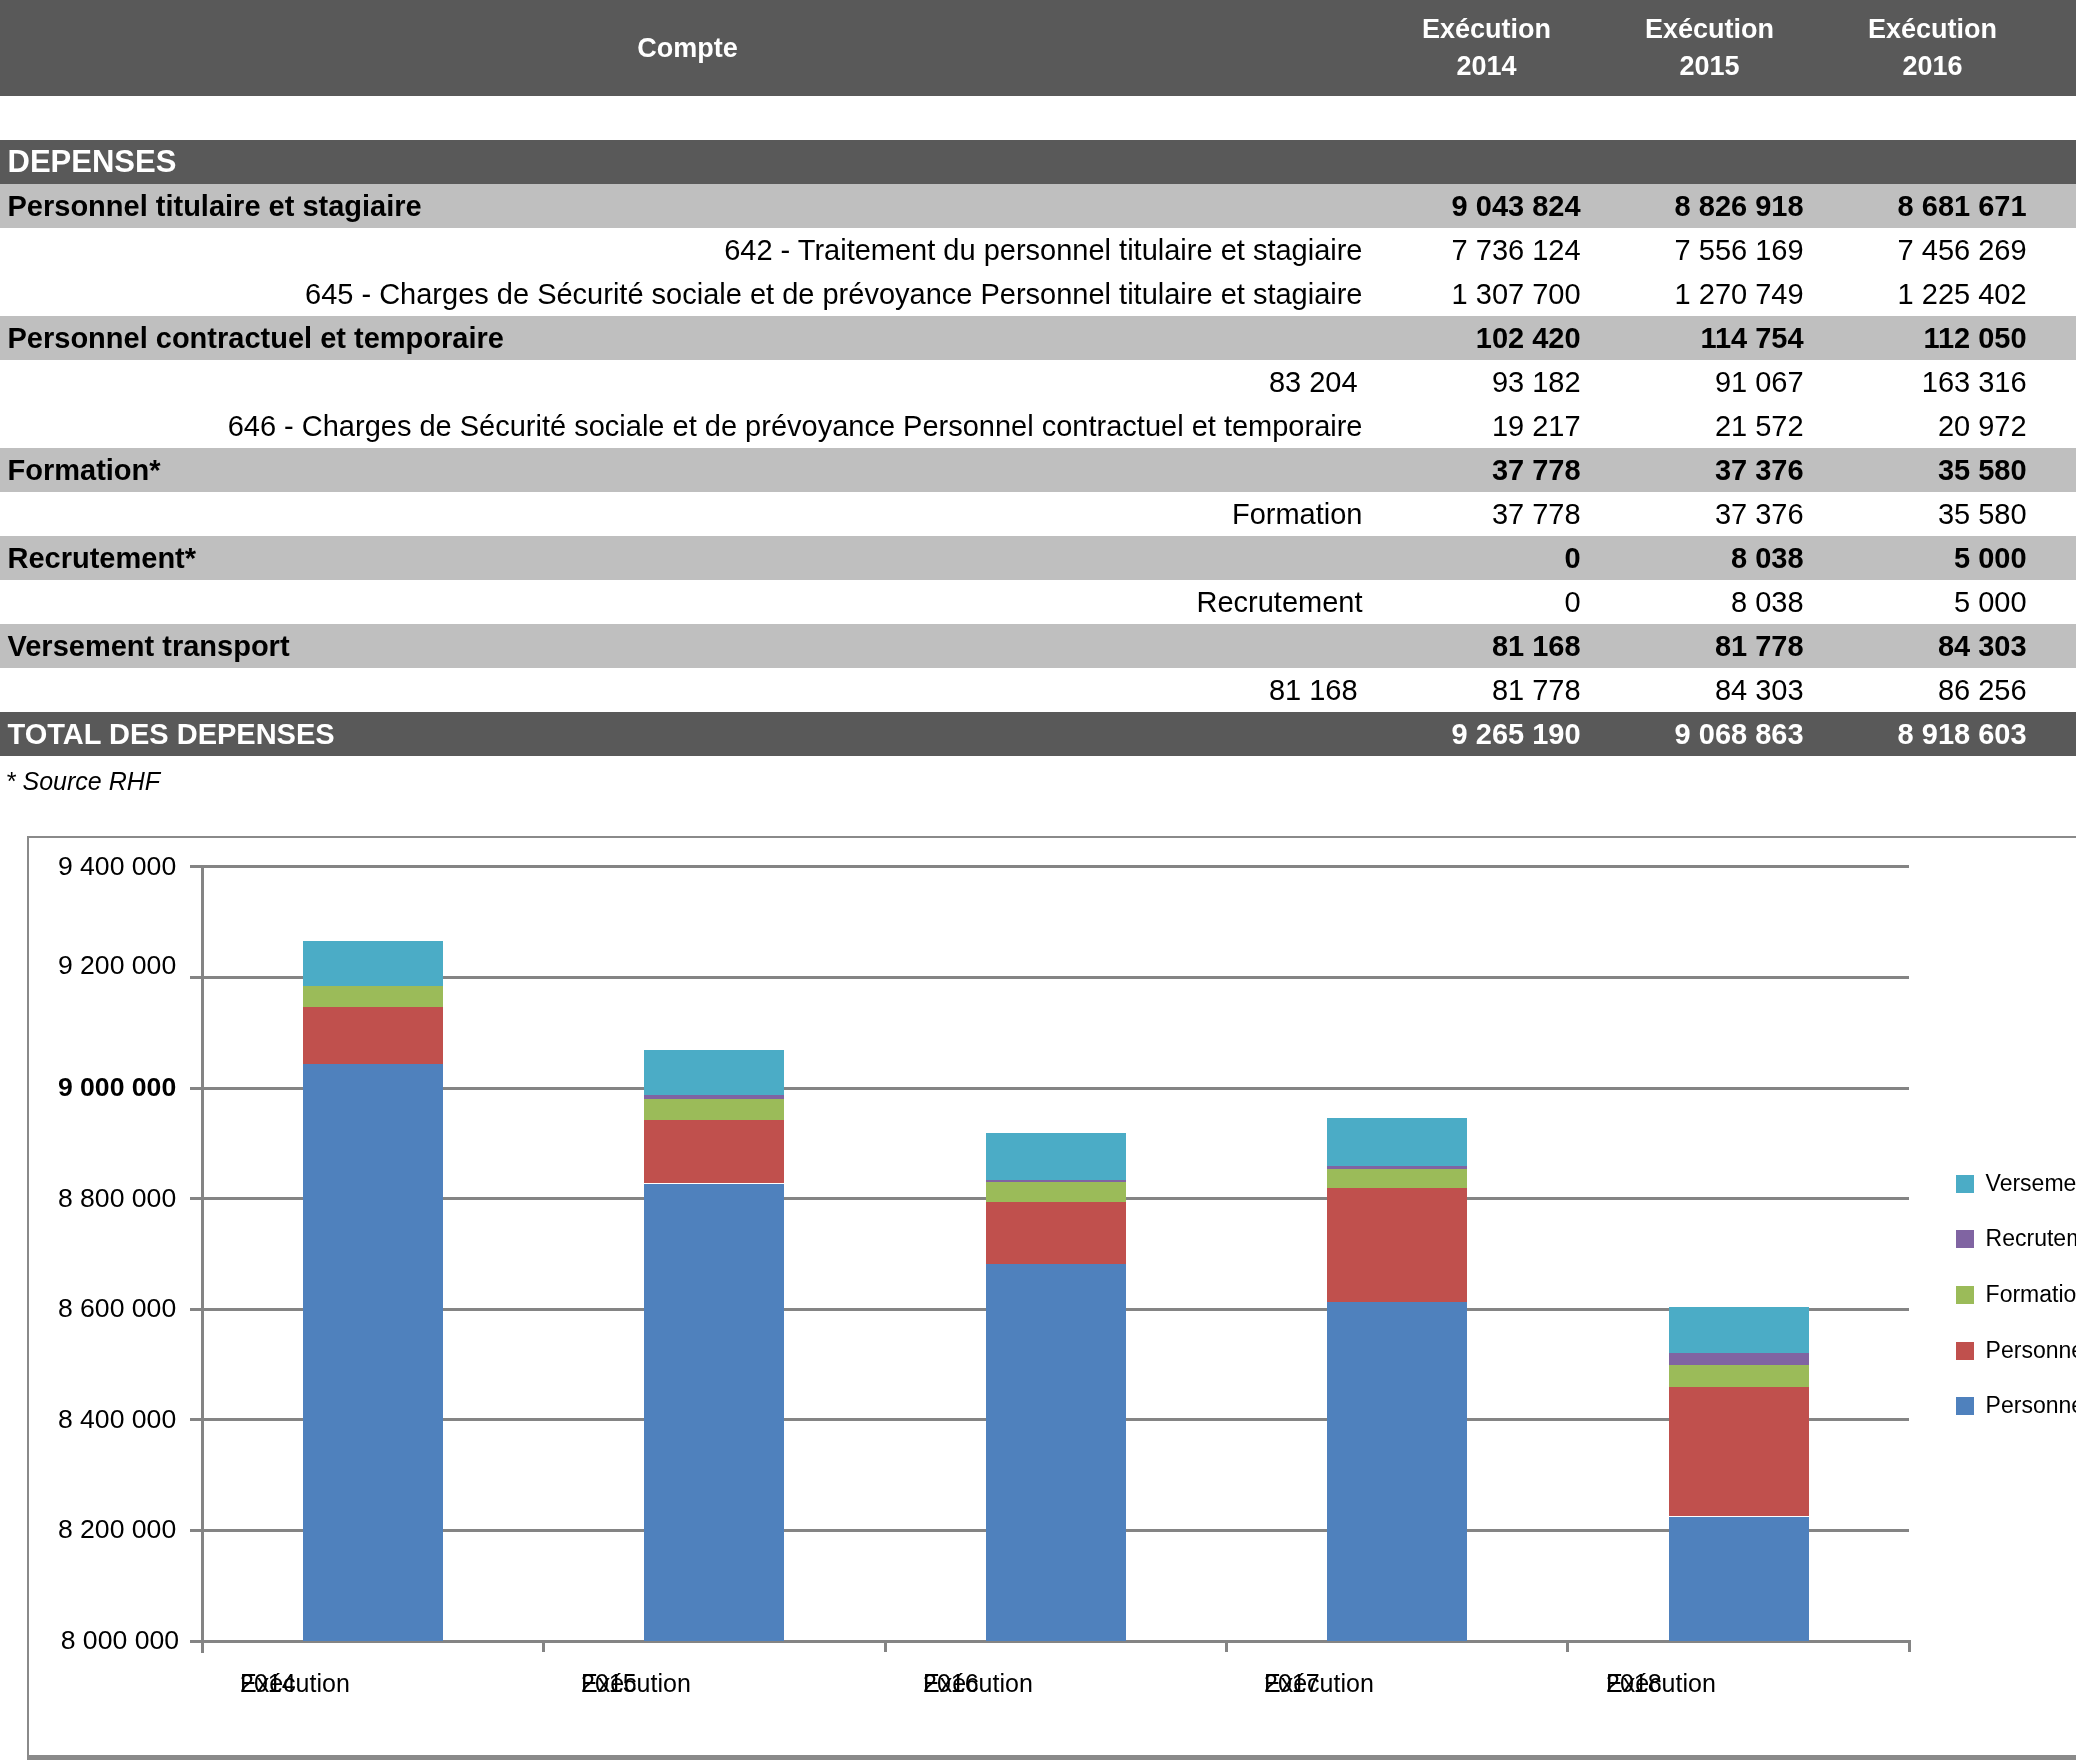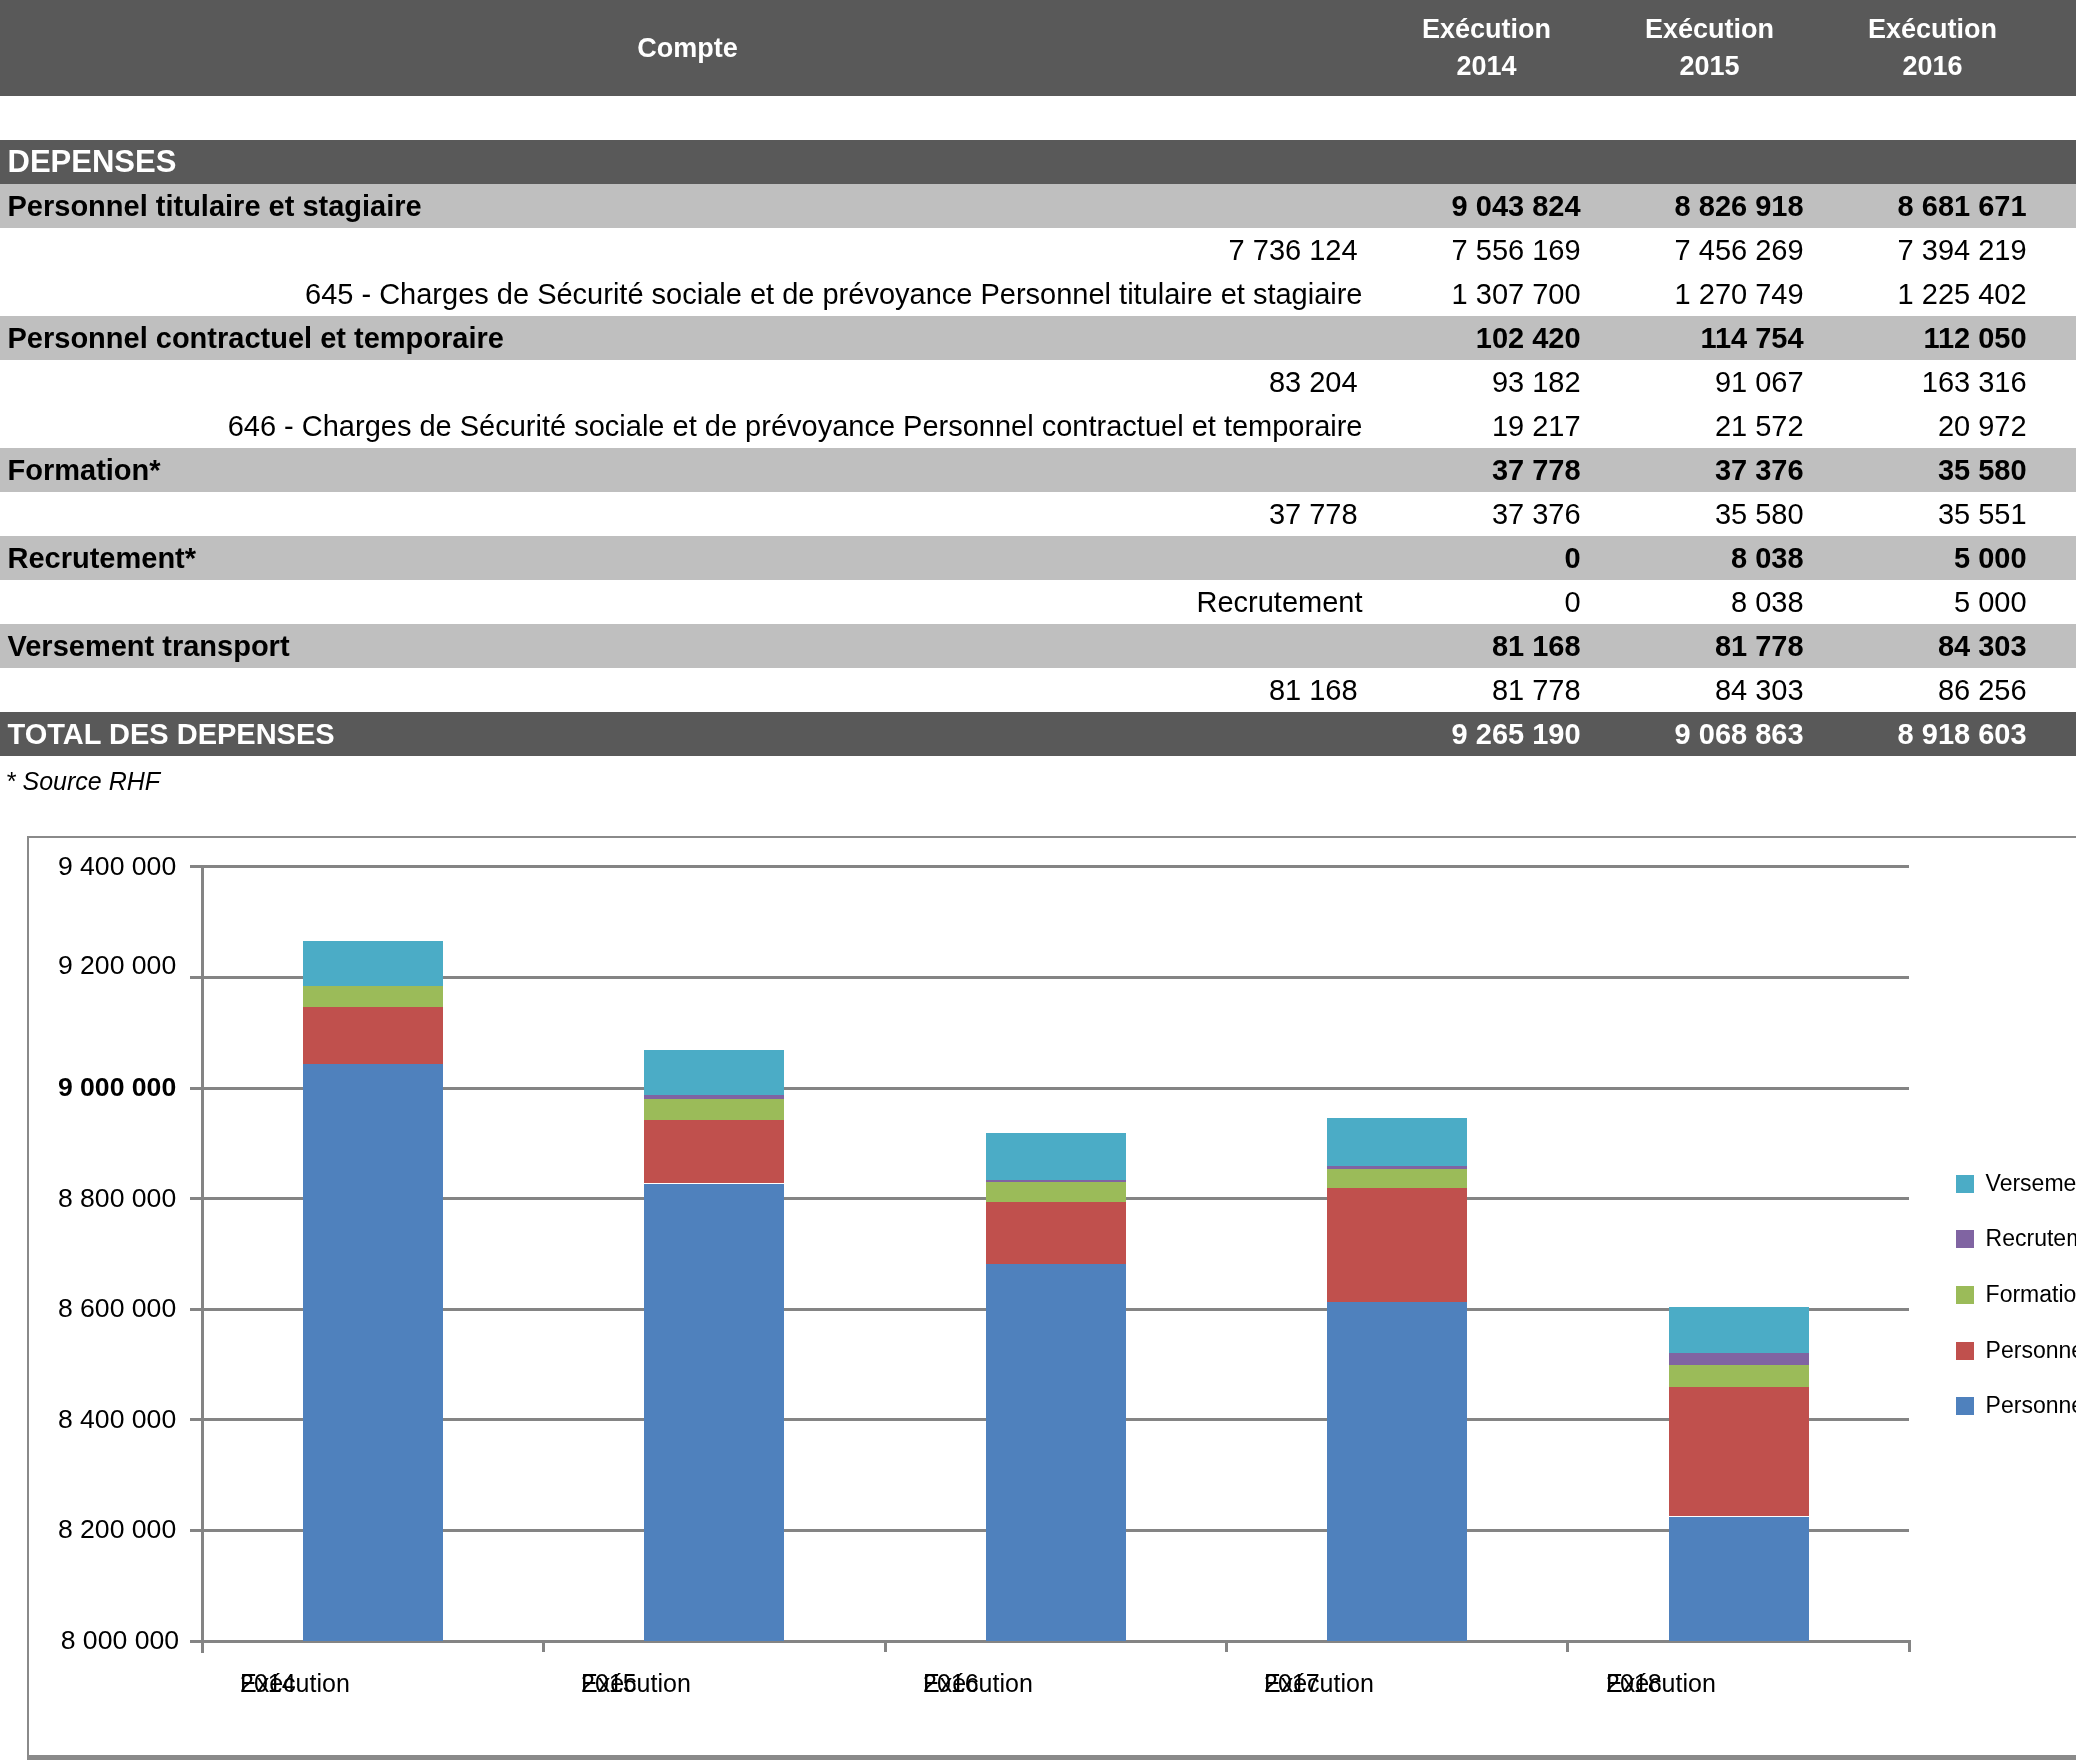--- a/index.html
+++ b/index.html
@@ -72,20 +72,21 @@
         <div class="cell"></div>
       </div>
       <div class="grid-row row group">
         <div class="label">Personnel titulaire et stagiaire</div>
         <div class="cell">9 043 824</div>
         <div class="cell">8 826 918</div>
         <div class="cell">8 681 671</div>
         <div class="cell">8 613 159</div>
       </div>
       <div class="grid-row row detail">
+        <div class="label">642 - Traitement du personnel titulaire et stagiaire</div>
         <div class="cell">7 736 124</div>
         <div class="cell">7 556 169</div>
         <div class="cell">7 456 269</div>
         <div class="cell">7 394 219</div>
       </div>
       <div class="grid-row row detail">
         <div class="label">645 - Charges de Sécurité sociale et de prévoyance Personnel titulaire et stagiaire</div>
         <div class="cell">1 307 700</div>
         <div class="cell">1 270 749</div>
         <div class="cell">1 225 402</div>
@@ -112,20 +113,21 @@
         <div class="cell">42 802</div>
       </div>
       <div class="grid-row row group">
         <div class="label">Formation*</div>
         <div class="cell">37 778</div>
         <div class="cell">37 376</div>
         <div class="cell">35 580</div>
         <div class="cell">35 551</div>
       </div>
       <div class="grid-row row detail">
+        <div class="label">Formation</div>
         <div class="cell">37 778</div>
         <div class="cell">37 376</div>
         <div class="cell">35 580</div>
         <div class="cell">35 551</div>
       </div>
       <div class="grid-row row group">
         <div class="label">Recrutement*</div>
         <div class="cell">0</div>
         <div class="cell">8 038</div>
         <div class="cell">5 000</div>

